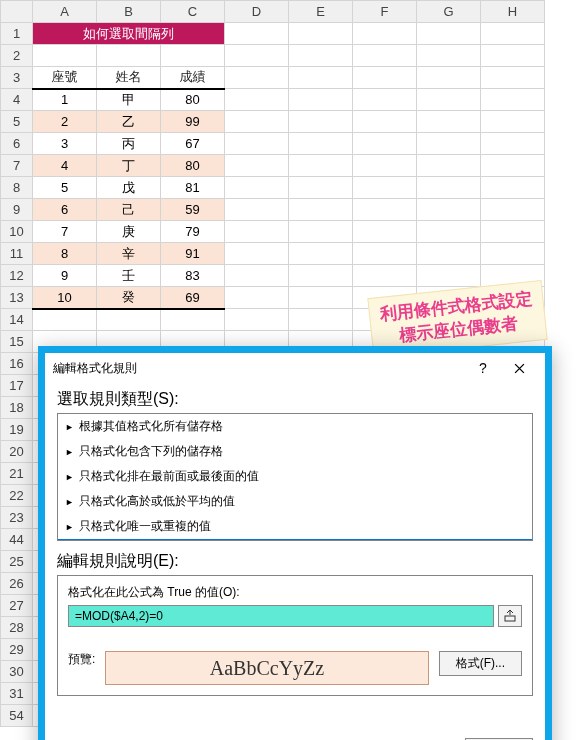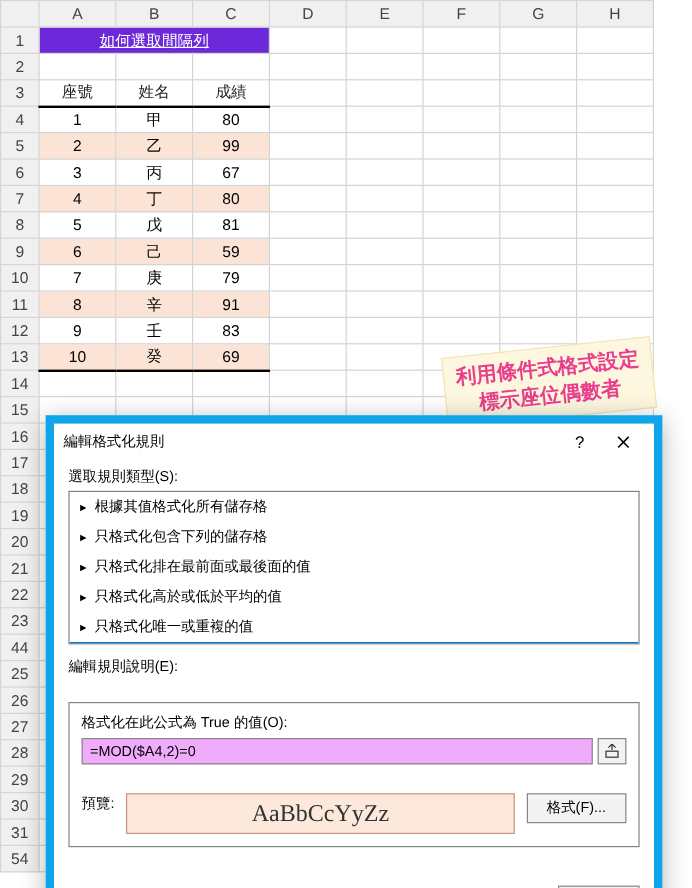--- a/index.html
+++ b/index.html
@@ -22,26 +22,25 @@
     border: 1px solid #d4d4d4;
     height: 22px;
     text-align: center;
     font-weight: normal;
     font-size: 13px;
   }
   .colhead { background: #f0f0f0; color:#444; width: 64px; font-size:12px;}
   .rowhead { background: #f0f0f0; color:#444; width: 32px; font-size:12px;}
   .corner  { background: #f0f0f0; width:32px;}
   .titlecell {
-    background: #6d28d9;
+    background: #be185d;
     color: #fff;
     font-weight: bold;
     font-size: 18px;
     height: 30px;
-    text-decoration: underline;
   }
   .hdrcell {
     border-bottom: 2px solid #000 !important;
     font-size: 15px;
     color:#222;
   }
   .datacell { font-size: 15px; }
   .striped { background: #fbe4d5; }
   .lastdata td.datacell { border-bottom: 2px solid #000 !important; }
 
@@ -78,49 +77,49 @@
     font-size: 12px;
   }
   .dlg-title .t { flex: 1; }
   .dlg-title .help, .dlg-title .close {
     width: 36px; height: 26px;
     display: flex; align-items: center; justify-content: center;
     font-size: 14px;
   }
   .dlg-title .close svg { width:11px; height:11px; }
   .dlg-body { padding: 2px 12px 10px 12px; }
-  .sectlabel { margin: 4px 0 3px 0; font-size:12px; }
+  .sectlabel { margin: 4px 0 3px 0; font-size:16px; }
   .rulelist {
     border: 1px solid #838383;
     background:#fff;
     height: 128px;
     overflow: hidden;
   }
   .ruleitem {
     padding: 4px 7px;
     font-size: 12px;
     display:flex; align-items:center;
   }
   .ruleitem .arrow { margin-right:5px; font-size:9px;}
   .ruleitem.selected {
     background: #0078d7;
     color: #fff;
   }
   .formula-area {
     border: 1px solid #838383;
-    margin-top:21px;
+    margin-top:3px;
     padding: 8px 10px 10px 10px;
   }
   .formula-input-row { display:flex; margin-top:4px; gap:4px;}
   .formula-input {
     flex:1;
     border:1px solid #888;
     padding:3px 6px;
     font-size:12px;
-    background:#f0abfc;
+    background:#5eead4;
   }
   .ref-btn {
     width:24px; border:1px solid #888; background:#f3f3f3;
     display:flex;align-items:center;justify-content:center;
     font-size:11px;
   }
   .preview-row {
     display:flex; align-items:flex-start; margin-top:24px; gap:10px;
   }
   .preview-box {

